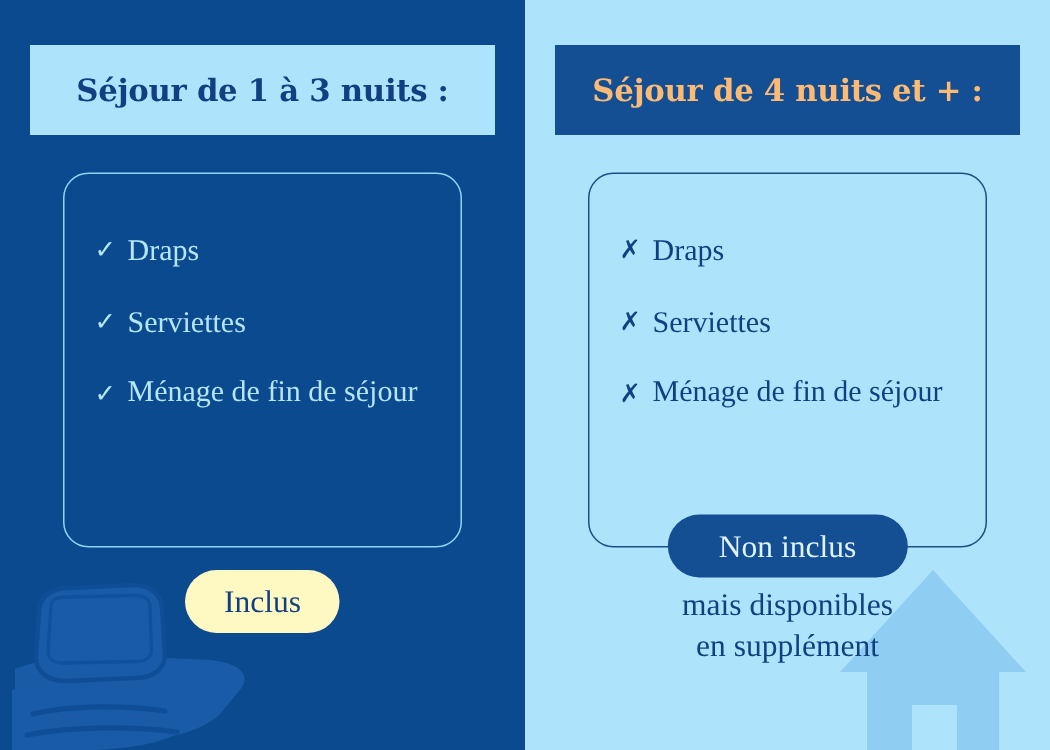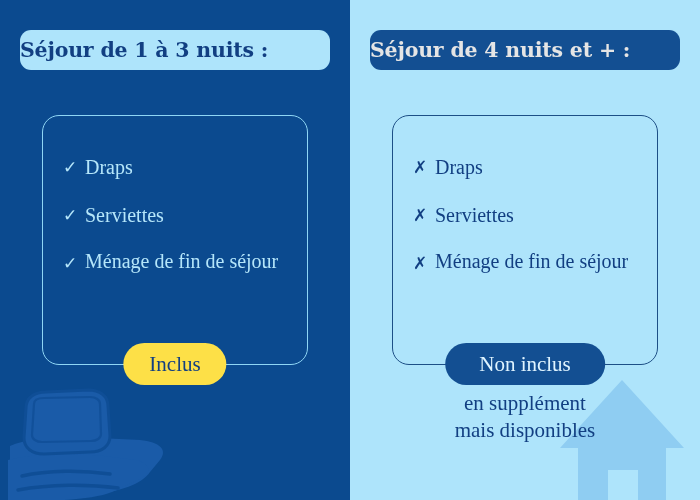--- a/index.html
+++ b/index.html
@@ -30,37 +30,38 @@
     width:100%;
     pointer-events:none;
   }
   .deco--pillow { height:120px; }
   .deco--house  { height:130px; }
 
   
   .header-pill {
     position:absolute;
     top:30px; left:20px;
-    width:310px; height:40px;
-    border-radius:11px;
+    width:310px; height:60px;
+    border-radius:0;
     display:flex;
     align-items:center;
+    justify-content:center;
     z-index:5;
   }
   .header-pill__text {
     font-family:"DejaVu Serif", serif;
     font-weight:700;
     font-size:20.5px;
     letter-spacing:-0.2px;
     white-space:nowrap;
   }
   .panel--left .header-pill  { background:#aee4fb; }
   .panel--left .header-pill__text  { color:#123f82; }
   .panel--right .header-pill { background:#134f92; }
-  .panel--right .header-pill__text { color:#e5e5e5; }
+  .panel--right .header-pill__text { color:#fdba74; }
 
   
   .card {
     position:absolute;
     top:115px; left:42px;
     width:266px; height:250px;
     border-radius:17px;
     border:1.6px solid #8fd6f5;
     z-index:4;
   }
@@ -105,21 +106,21 @@
     display:flex;
     align-items:center;
     justify-content:center;
     z-index:6;
     white-space:nowrap;
   }
   .badge__text {
     font-family:"Liberation Serif", serif;
     font-size:21px;
   }
-  .panel--left .badge { background:#fde047; }
+  .panel--left .badge { background:#fef9c3;margin-top:37px; }
   .panel--left .badge__text { color:#123f82; }
   .panel--right .badge { background:#134f92; padding:16px 34px; }
   .panel--right .badge__text { color:#dff4ff; }
 
   
   .footnote {
     position:absolute;
     top:390px;
     left:0; width:100%;
     text-align:center;
@@ -209,18 +210,18 @@
           </span>
         </li>
       </ul>
     </div>
 
     <div class="badge">
       <span class="badge__text">Non inclus</span>
     </div>
 
     <div class="footnote">
+      <span>mais disponibles</span>
       <span>en supplément</span>
-      <span>mais disponibles</span>
     </div>
   </div>
 
 </div>
 
 </body></html>

